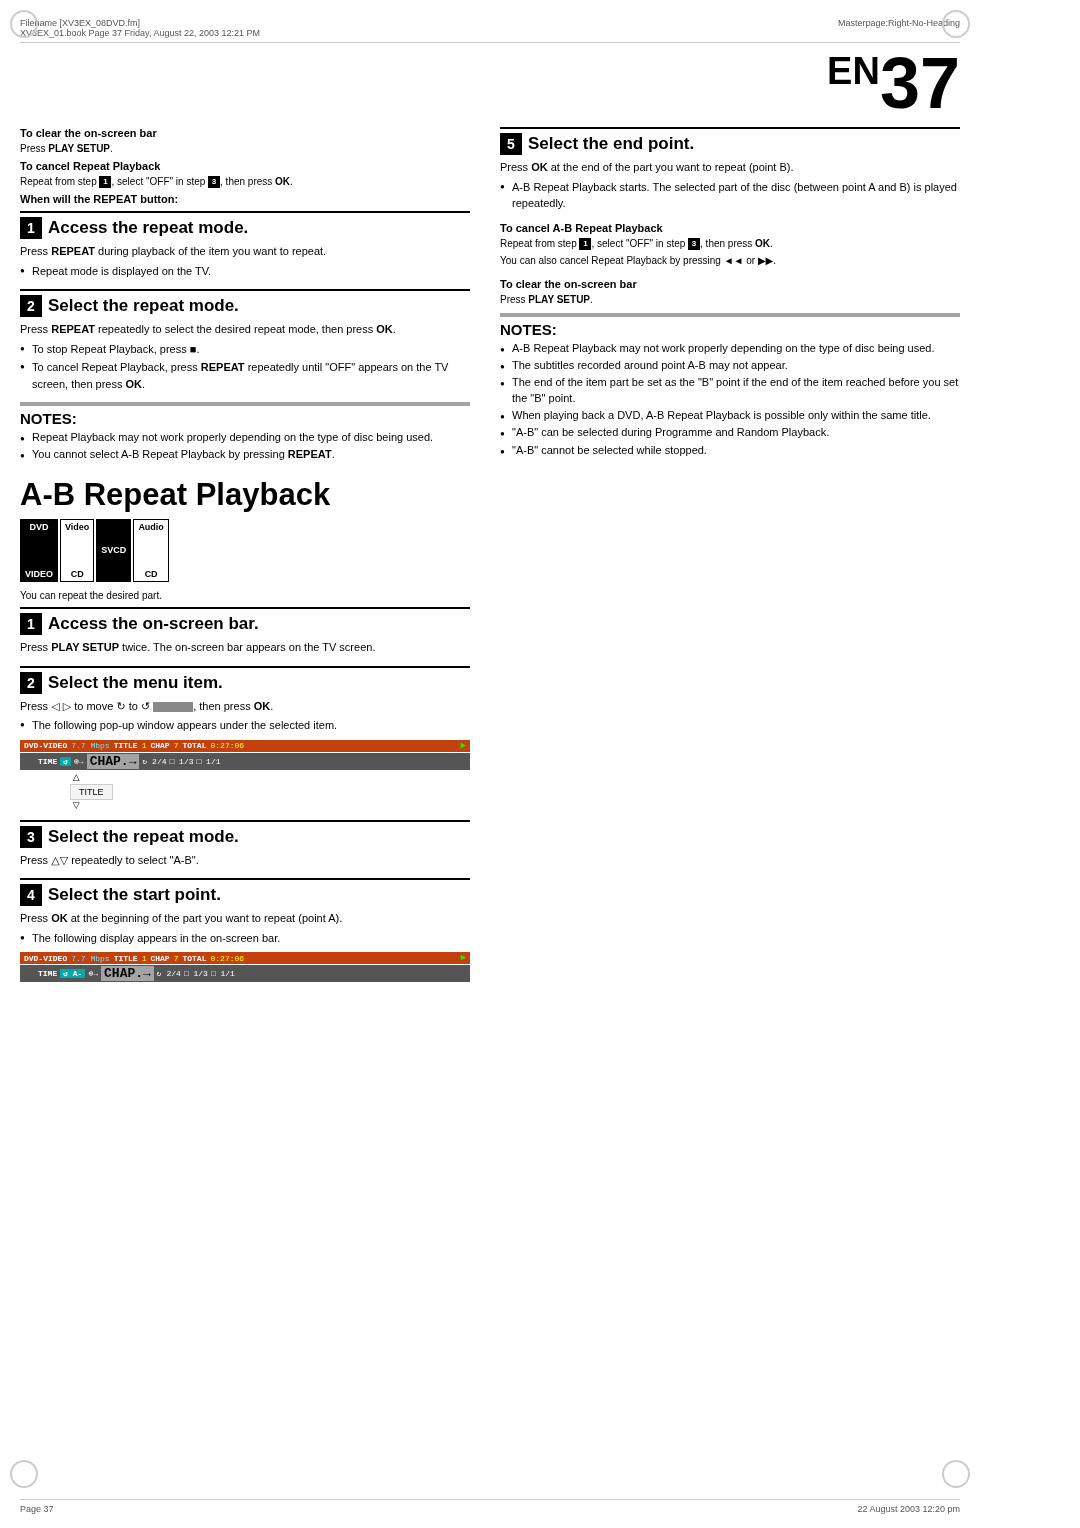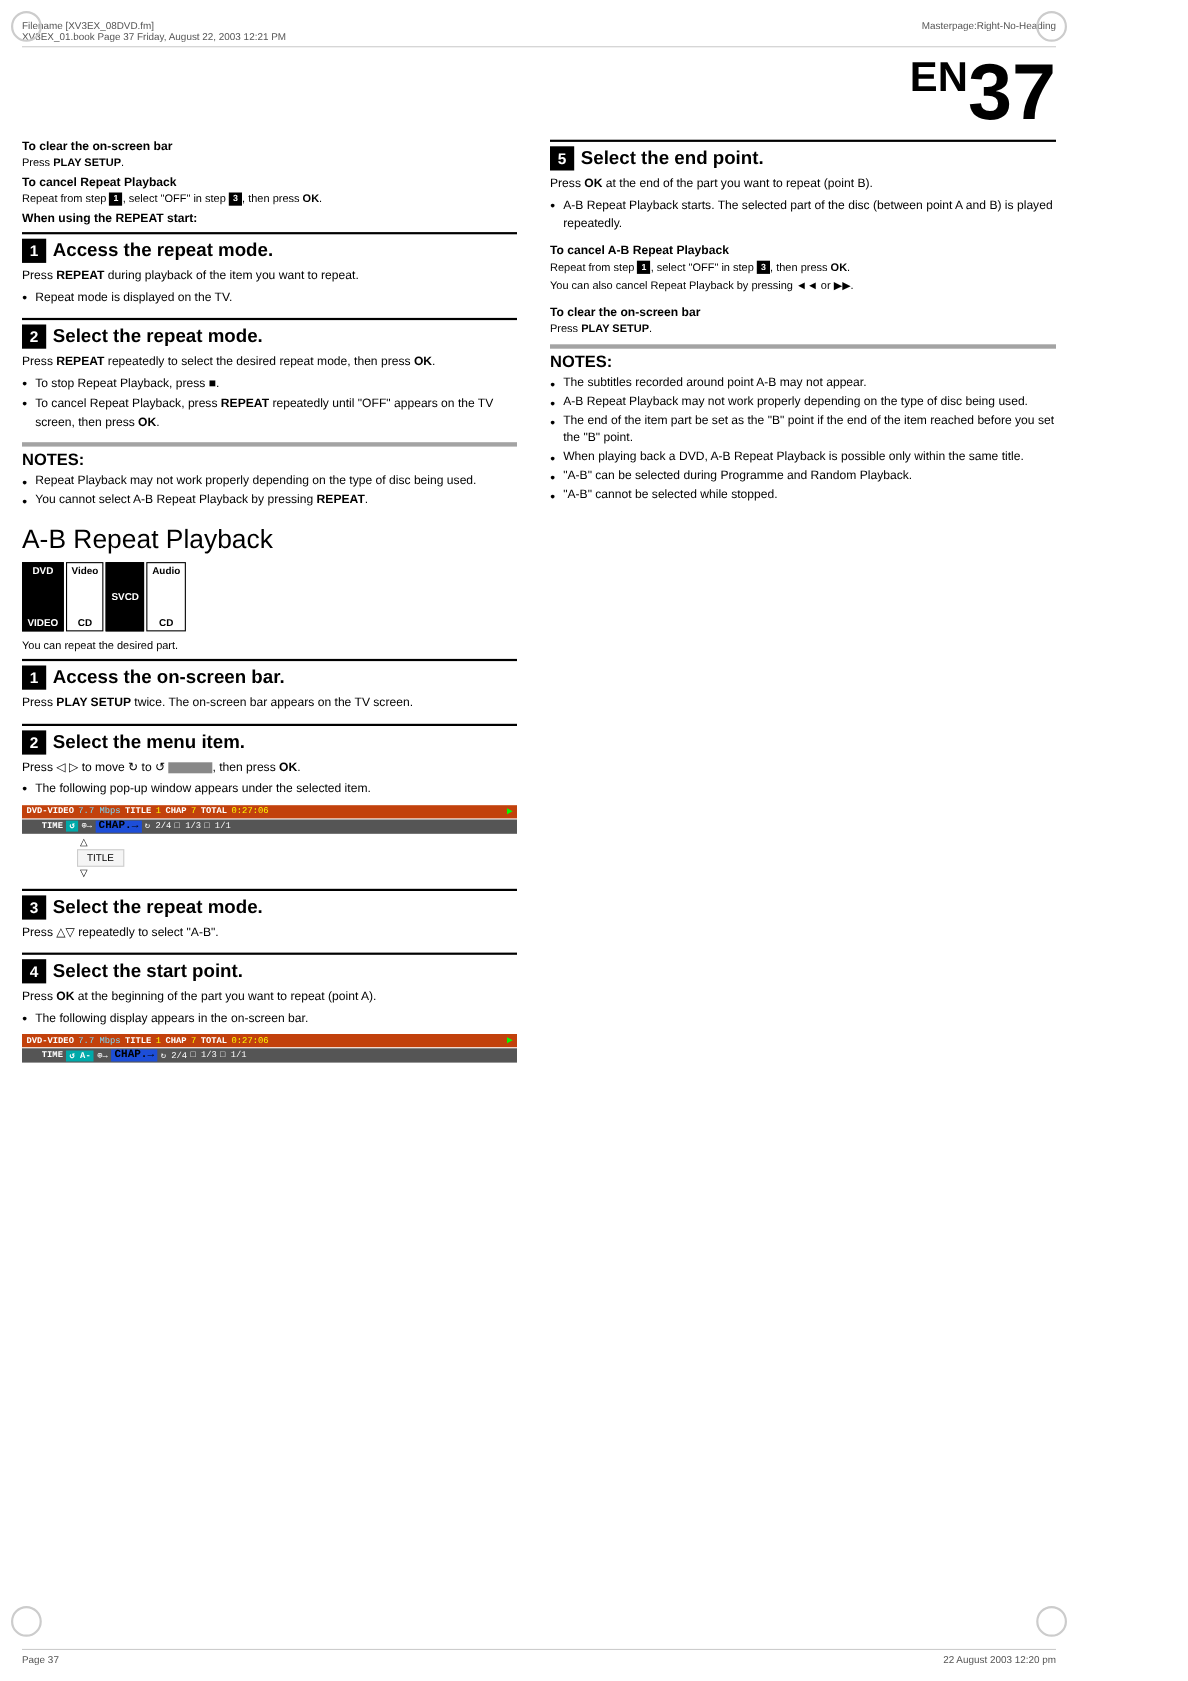--- a/index.html
+++ b/index.html
@@ -120,22 +120,22 @@
     .notes-item::before {
       content: "●";
       position: absolute;
       left: 0;
       font-size: 8px;
       top: 3px;
     }
 
     
     .main-section-title {
-      font-size: 24px;
-      font-weight: normal;
+      font-size: 31px;
+      font-weight: bold;
       margin-bottom: 6px;
       margin-top: 14px;
     }
 
     
     .format-badges {
       display: flex;
       gap: 2px;
       margin-bottom: 6px;
     }
@@ -182,24 +182,24 @@
       font-family: 'Courier New', monospace;
     }
     .dvd-control-bar .cyan-box {
       background: #0aa;
       color: #fff;
       padding: 0 3px;
       font-size: 8px;
       font-weight: bold;
     }
     .dvd-control-bar .yellow-box {
-      background: #1d4ed8;
+      background: #a3a3a3;
       color: #000;
       padding: 0 3px;
-      font-size: 10px;
+      font-size: 13px;
       font-weight: bold;
     }
     .dvd-control-bar .time-label {
       color: #fff;
       font-size: 8px;
       font-weight: bold;
     }
 
     
     .title-popup {
@@ -303,21 +303,21 @@
       </div>
 
       <div class="mb4">
         <div class="section-heading">To cancel Repeat Playback</div>
         <div class="small-note">
           Repeat from step <span class="superscript-num">1</span>, select "OFF" in step <span class="superscript-num">3</span>, then press <strong>OK</strong>.
         </div>
       </div>
 
       <div class="mb6">
-        <div class="section-heading">When using the REPEAT start:</div>
+        <div class="section-heading">When will the REPEAT button:</div>
       </div>
 
       <div class="step-container">
         <div class="step-header">
           <div class="step-number-box">1</div>
           <div class="step-title">Access the repeat mode.</div>
         </div>
         <div class="step-body">
           <p>Press <strong>REPEAT</strong> during playback of the item you want to repeat.</p>
           <div class="bullet">Repeat mode is displayed on the TV.</div>
@@ -491,22 +491,22 @@
 
       <div class="section-break"></div>
 
       <div class="mb6">
         <div class="section-heading">To clear the on-screen bar</div>
         <div class="small-note">Press <strong>PLAY SETUP</strong>.</div>
       </div>
 
       <div class="notes-box">
         <div class="notes-title">NOTES:</div>
+        <div class="notes-item">A-B Repeat Playback may not work properly depending on the type of disc being used.</div>
         <div class="notes-item">The subtitles recorded around point A-B may not appear.</div>
-        <div class="notes-item">A-B Repeat Playback may not work properly depending on the type of disc being used.</div>
         <div class="notes-item">The end of the item part be set as the "B" point if the end of the item reached before you set the "B" point.</div>
         <div class="notes-item">When playing back a DVD, A-B Repeat Playback is possible only within the same title.</div>
         <div class="notes-item">"A-B" can be selected during Programme and Random Playback.</div>
         <div class="notes-item">"A-B" cannot be selected while stopped.</div>
       </div>
 
     </div>
 
   </div>
 

